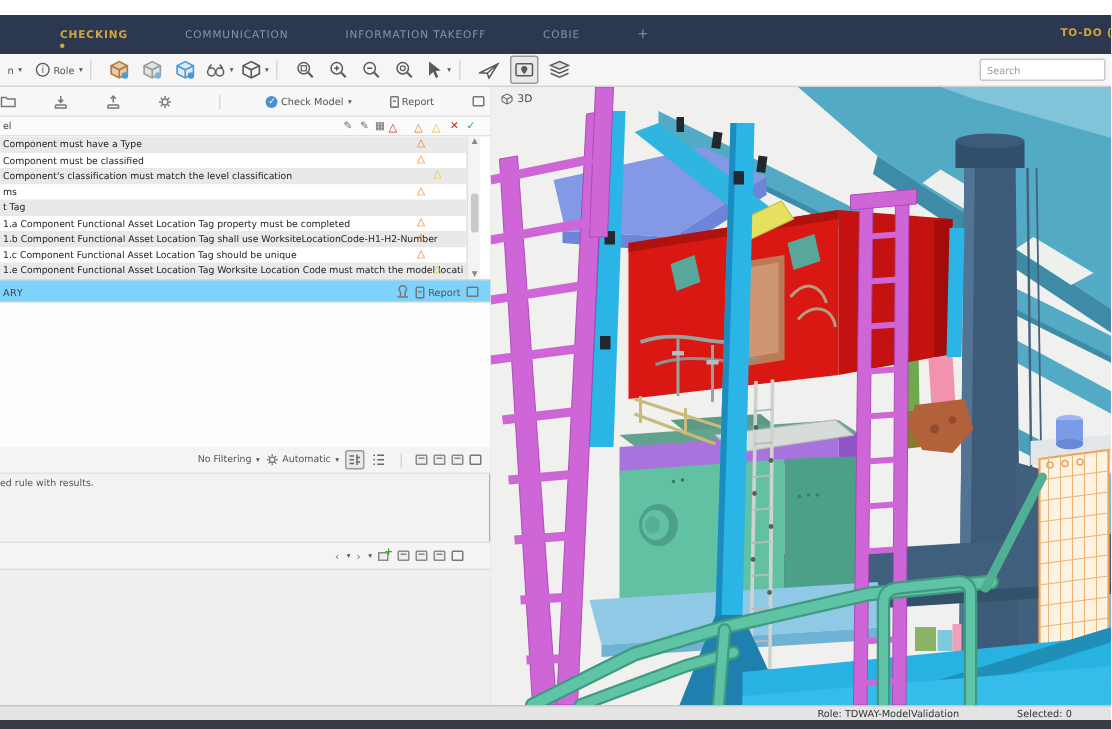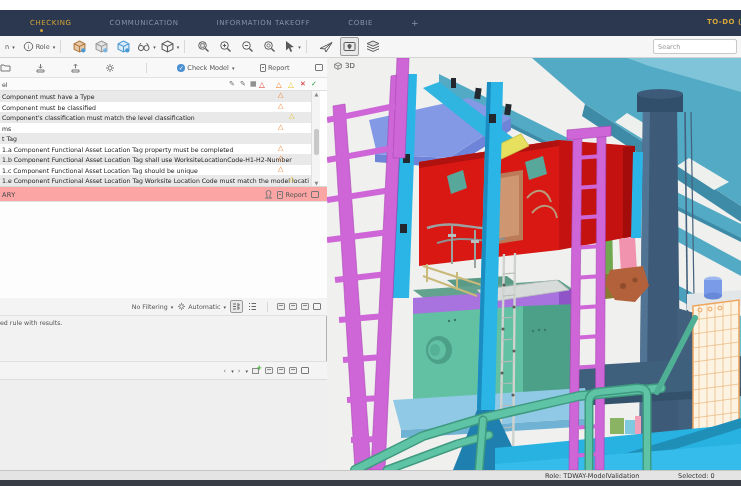--- a/index.html
+++ b/index.html
@@ -8,21 +8,21 @@
   #app { position:relative; width:741px; height:486px; overflow:hidden; background:#fff; }
 
   
   .title-strip { position:absolute; left:0; top:0; width:741px; height:10px; background:#ffffff; }
   .title-strip span { position:absolute; left:2px; top:1px; font-size:6.5px; color:#555; }
 
   
   .navbar { position:absolute; left:0; top:10px; width:741px; height:26px; background:#2c3850; }
   .nav-tabs { position:absolute; left:30px; top:0; height:26px; display:flex; align-items:center; gap:38px; }
   .nav-tab { font-size:7px; letter-spacing:0.6px; color:#8793a8; cursor:pointer; white-space:nowrap; }
-  .nav-tab.active { color:#d4a537; font-weight:normal; position:relative; }
+  .nav-tab.active { color:#d4a537; font-weight:bold; position:relative;margin-left:10px; }
   .nav-tab.plus { font-size:9px; color:#8793a8; letter-spacing:0; }
   .active-dot { position:absolute; left:40px; top:19px; width:3px; height:3px; border-radius:50%; background:#d4a537; }
   .todo { position:absolute; right:-6px; top:8px; font-size:7px; letter-spacing:0.5px; color:#d4a537; font-weight:bold; white-space:nowrap; }
 
   
   .toolbar { position:absolute; left:0; top:36px; width:741px; height:22px; background:#f6f6f6;
              border-bottom:1px solid #d4d4d4; display:flex; align-items:center; }
   .tb { display:flex; align-items:center; gap:2px; margin-left:5px; color:#555; font-size:6.5px; }
   .tb svg { display:block; }
   .caret { font-size:5px; color:#555; margin-left:1px; }
@@ -62,21 +62,21 @@
   .rule-row.even { background:#ffffff; }
   .rule-text { position:absolute; left:2px; top:2px; white-space:nowrap; }
   .sev { position:absolute; top:1px; font-size:7px; font-weight:bold; line-height:1; }
   .sev-orange { left:278px; color:#f07820; }
   .sev-yellow { left:289px; color:#e6c21f; }
 
   .vscroll { position:absolute; left:311px; top:33px; width:9px; height:95px; background:#f4f4f4; border-left:1px solid #e0e0e0; }
   .vscroll .arr { position:absolute; left:0; width:9px; text-align:center; font-size:5px; color:#888; }
   .vscroll .thumb { position:absolute; left:1.5px; top:38px; width:5px; height:26px; background:#c8c8c8; border-radius:2px; }
 
-  .summary-header { position:absolute; left:0; top:128px; width:327px; height:16px; background:#fca5a5;
+  .summary-header { position:absolute; left:0; top:128px; width:327px; height:16px; background:#7dd3fc;
                     border-top:1px solid #d8d8d8; border-bottom:1px solid #e2e2e2; font-size:6.5px; color:#444;padding-left:19px; }
   .summary-header .sum-title { position:absolute; left:2px; top:4px; letter-spacing:0.3px; }
   .summary-header .right { position:absolute; right:8px; top:3px; display:flex; align-items:center; gap:4px; color:#555; }
 
   .white-gap { position:absolute; left:0; top:144px; width:327px; height:96px; background:#fdfdfd; }
 
   .filter-bar { position:absolute; left:0; top:240px; width:327px; height:18px; background:#f4f4f4;
                 border-bottom:1px solid #e2e2e2; display:flex; align-items:center; justify-content:flex-end;
                 gap:4px; padding-right:6px; font-size:6.3px; color:#555; }
   .empty-msg { position:absolute; left:0px; top:261px; font-size:6.3px; color:#555; white-space:nowrap; }

